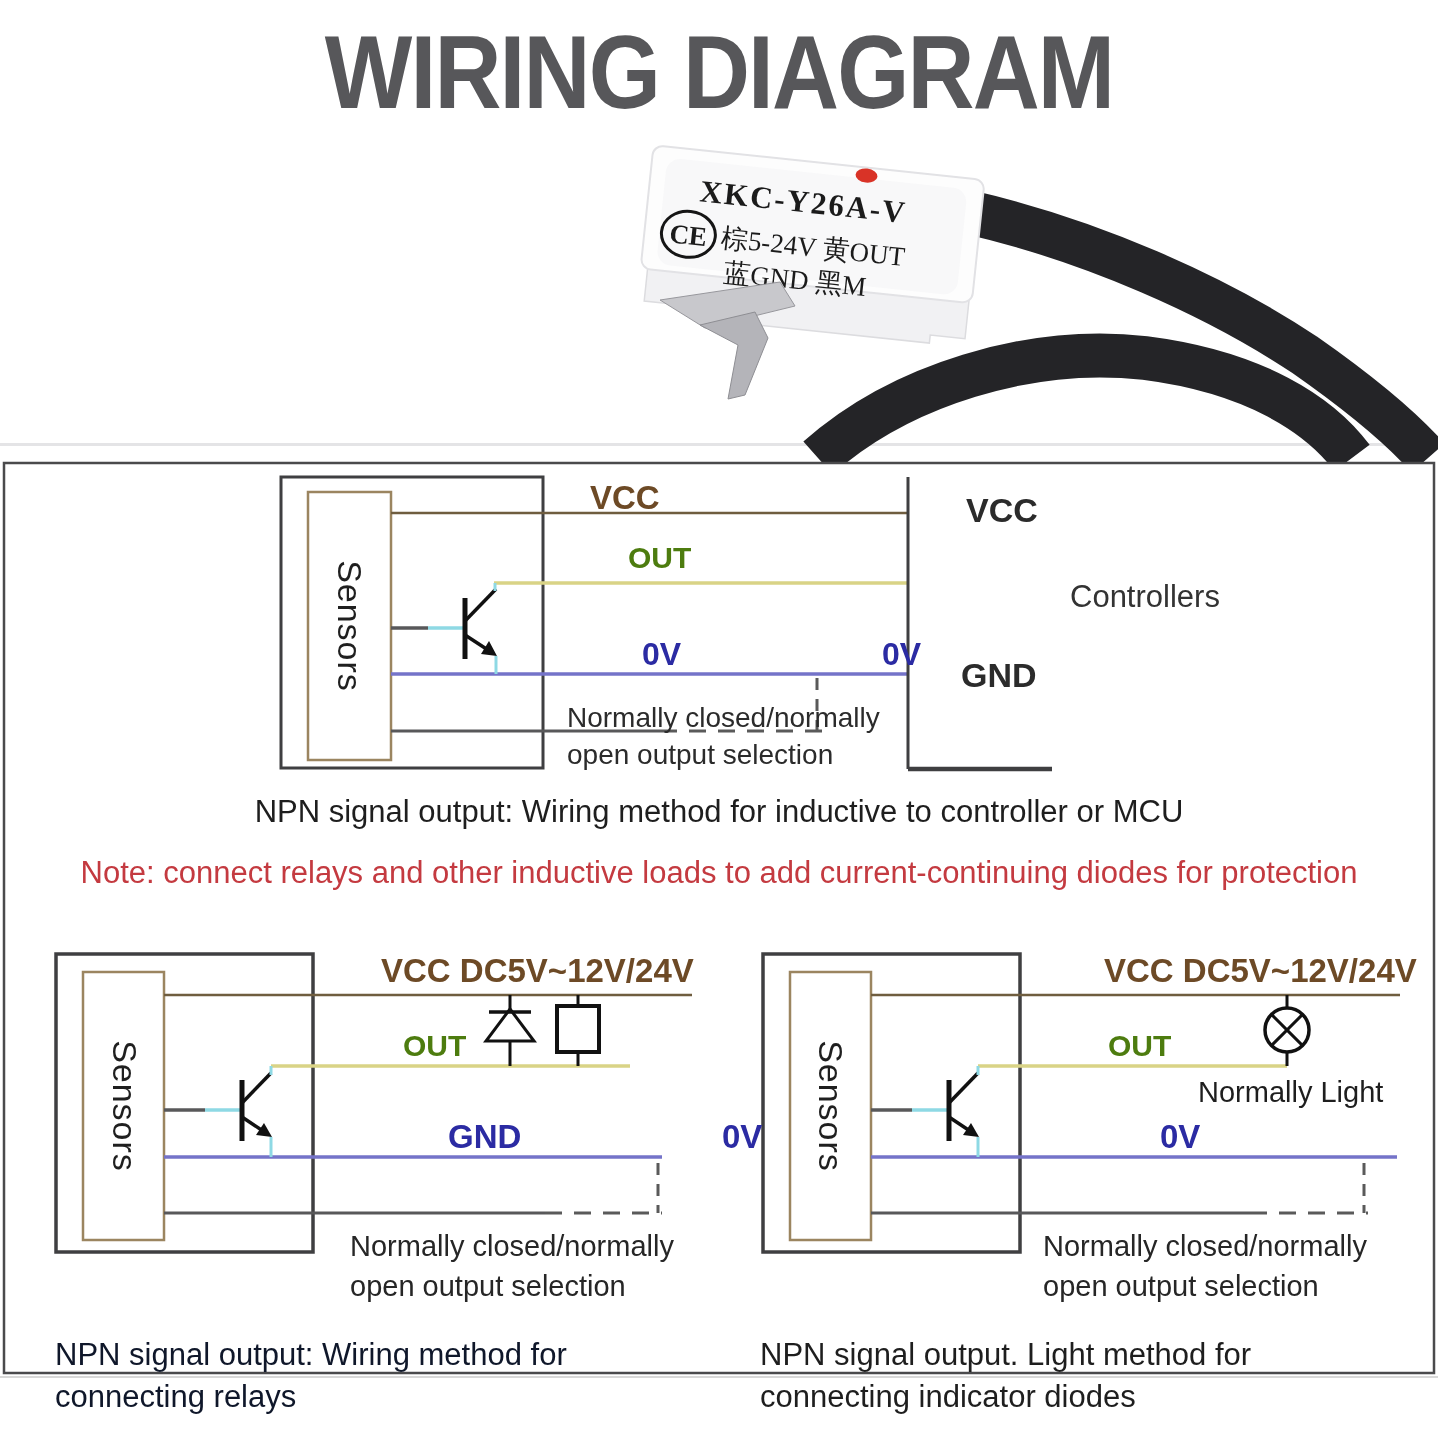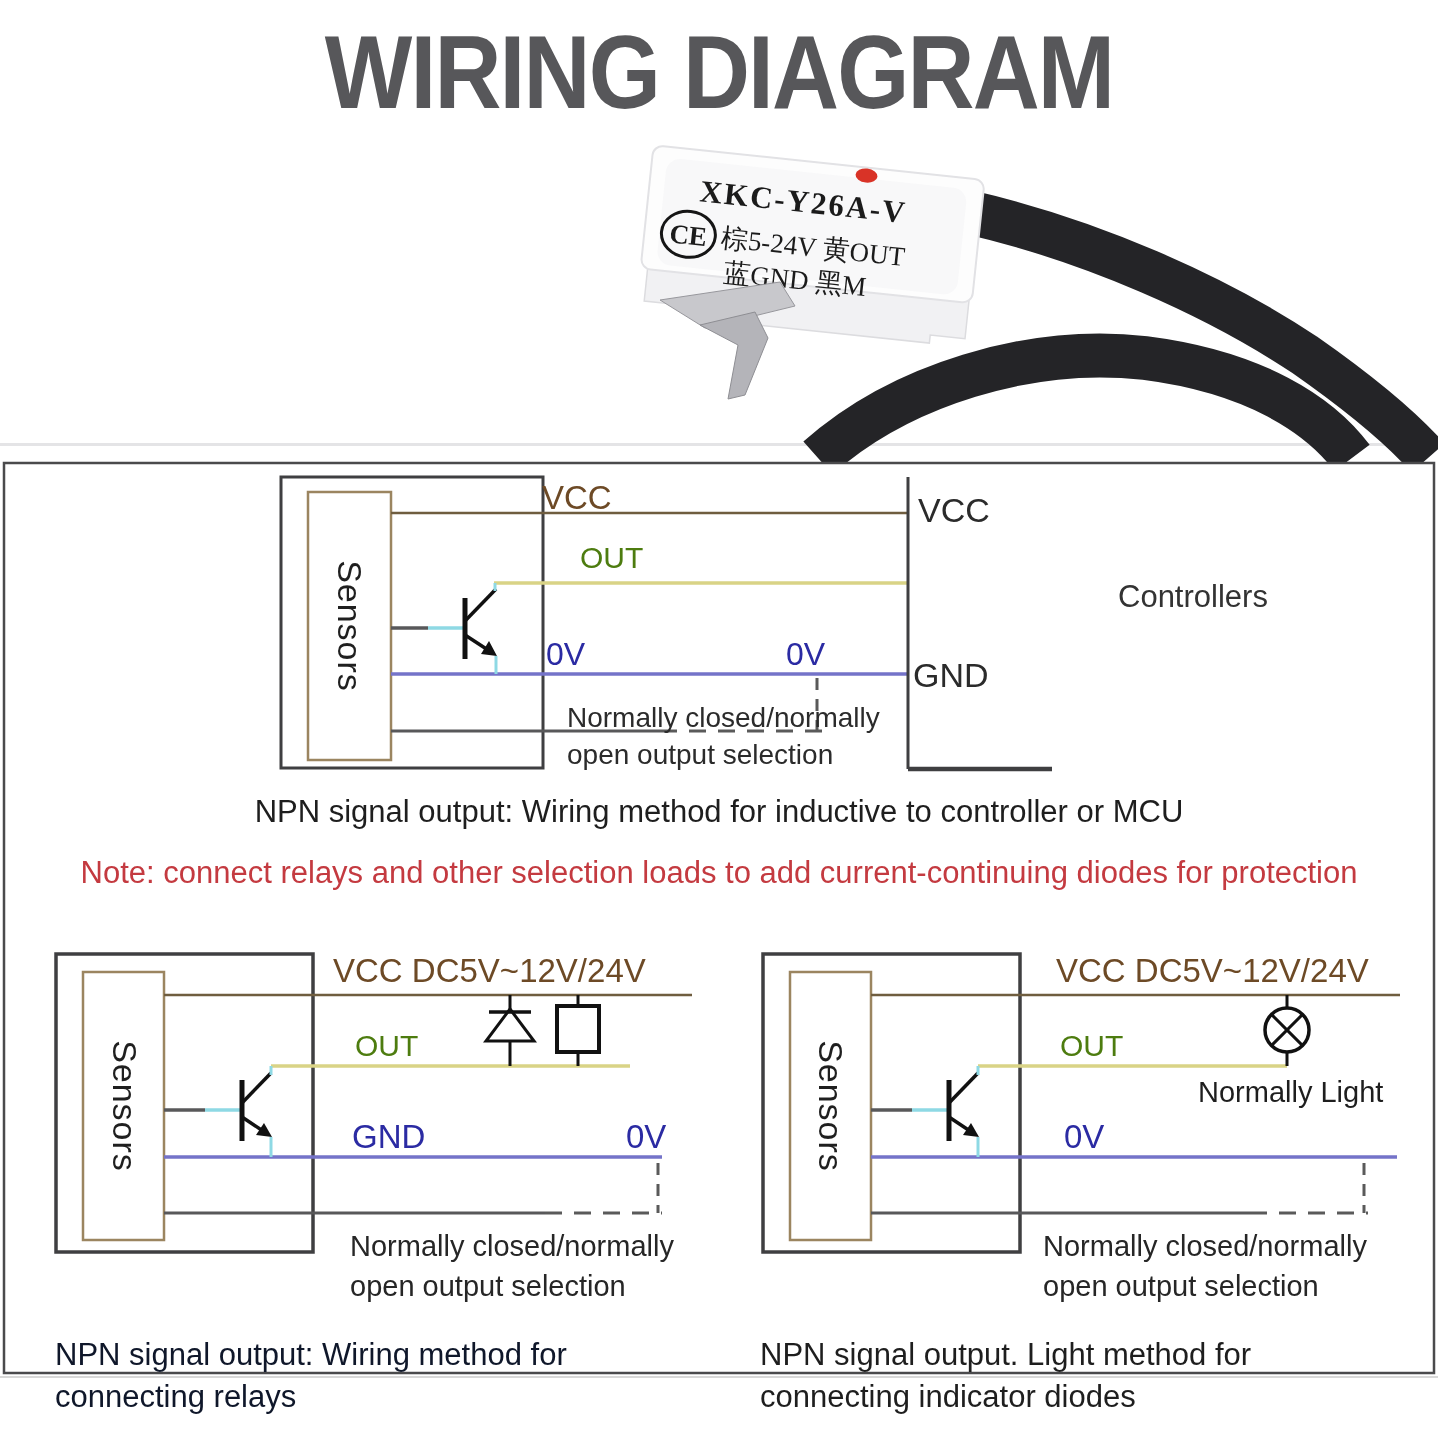--- a/index.html
+++ b/index.html
@@ -1,41 +1,41 @@
 <!DOCTYPE html>
 <html><head>
 <meta charset="utf-8">
 <style>
   html,body{margin:0;padding:0;background:#ffffff;}
   #stage{position:relative;width:1438px;height:1438px;background:#ffffff;overflow:hidden;
          font-family:"Liberation Sans",sans-serif;}
   svg{position:absolute;left:0;top:0;}
   .lbl{position:absolute;white-space:nowrap;line-height:1.1;}
-  .b{font-weight:normal;}
+  .b{font-weight:bold;padding-left:48px;}
   .brown{color:#6d4a26;}
   .olive{color:#4d7c0f;}
-  .blue{color:#2b2ba3;}
+  .blue{color:#2b2ba3;margin-left:48px;}
   .center{left:0;right:0;text-align:center;}
 
   #title{top:16px;font-size:103px;font-weight:bold;color:#57575a;
          letter-spacing:-2px;transform:scaleX(.9);}
 
   .vtext{position:absolute;width:268px;height:40px;text-align:center;font-size:34px;color:#1f1f1f;
          letter-spacing:1px;transform:rotate(90deg);}
   #d1-sensors{left:215px;top:606px;}
   #d2-sensors{left:-10px;top:1086px;}
   #d3-sensors{left:696px;top:1086px;}
 
   #d1-vcc{left:542px;top:480px;font-size:33px;}
   #d1-out{left:580px;top:541px;font-size:30px;}
   #d1-ov-left{left:546px;top:637px;font-size:32px;}
   #d1-ov-right{left:786px;top:637px;font-size:32px;}
   #d1-ctrl-vcc{left:918px;top:492px;font-size:34px;color:#2b2b2b;}
   #d1-ctrl-gnd{left:913px;top:657px;font-size:34px;color:#2b2b2b;}
-  #d1-controllers{left:1070px;top:580px;font-size:31px;color:#333;margin-left:48px;}
+  #d1-controllers{left:1070px;top:580px;font-size:31px;color:#333;}
   #d1-sel{left:567px;top:699px;font-size:28px;color:#2b2b2b;line-height:37px;}
   #d1-caption{top:795px;font-size:31px;color:#1e1e1e;}
   #note{top:856px;font-size:31px;color:#c43a40;}
 
   #d2-vcc{left:333px;top:953px;font-size:33px;}
   #d2-out{left:355px;top:1029px;font-size:30px;}
   #d2-gnd{left:352px;top:1119px;font-size:33px;}
   #d2-ov{left:626px;top:1119px;font-size:33px;}
   #d2-sel{left:350px;top:1226px;font-size:29px;color:#262626;line-height:40px;}
   #d2-cap{left:55px;top:1334px;font-size:31px;color:#0f172a;line-height:42px;}
@@ -163,21 +163,21 @@
   <div id="d1-ov-right" class="lbl b blue">0V</div>
   <div id="d1-ctrl-vcc" class="lbl b">VCC</div>
   <div id="d1-ctrl-gnd" class="lbl b">GND</div>
   <div id="d1-controllers" class="lbl">Controllers</div>
   <div id="d1-sel" class="lbl">
     <div>Normally closed/normally</div>
     <div>open output selection</div>
   </div>
   <div id="d1-caption" class="lbl center">NPN signal output: Wiring method for inductive to controller or MCU</div>
 
-  <div id="note" class="lbl center">Note: connect relays and other selection loads to add current-continuing diodes for protection</div>
+  <div id="note" class="lbl center">Note: connect relays and other inductive loads to add current-continuing diodes for protection</div>
 
   <div id="d2-sensors" class="vtext">Sensors</div>
   <div id="d2-vcc" class="lbl b brown">VCC DC5V~12V/24V</div>
   <div id="d2-out" class="lbl b olive">OUT</div>
   <div id="d2-gnd" class="lbl b blue">GND</div>
   <div id="d2-ov" class="lbl b blue">0V</div>
   <div id="d2-sel" class="lbl">
     <div>Normally closed/normally</div>
     <div>open output selection</div>
   </div>

